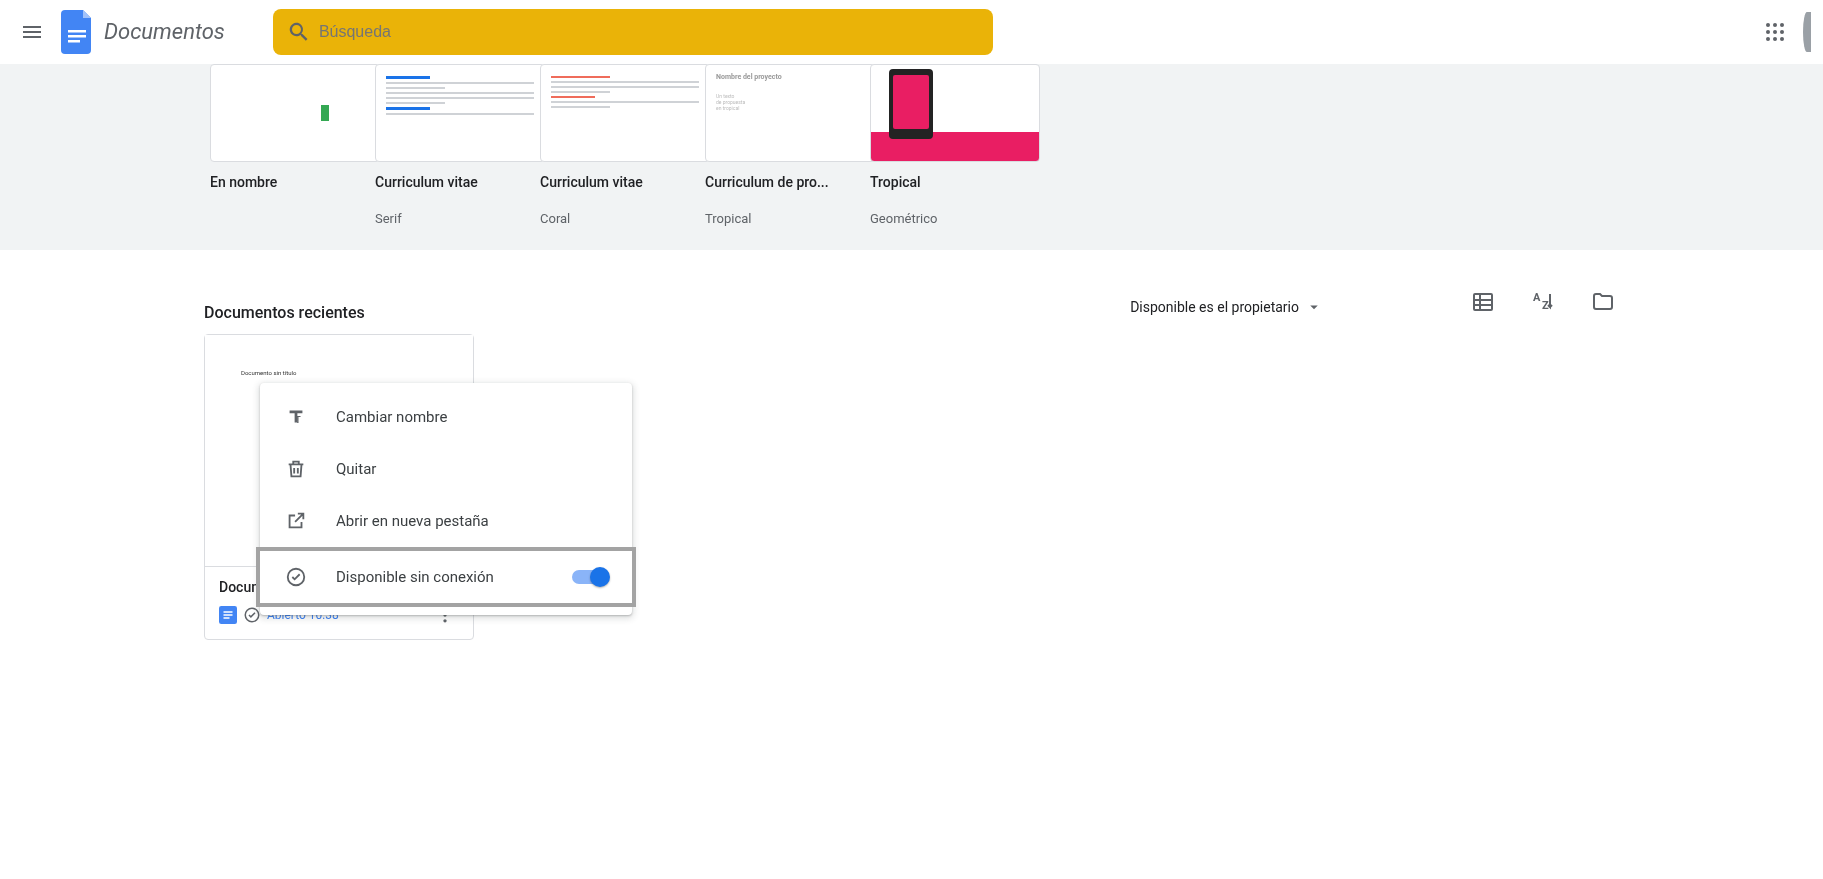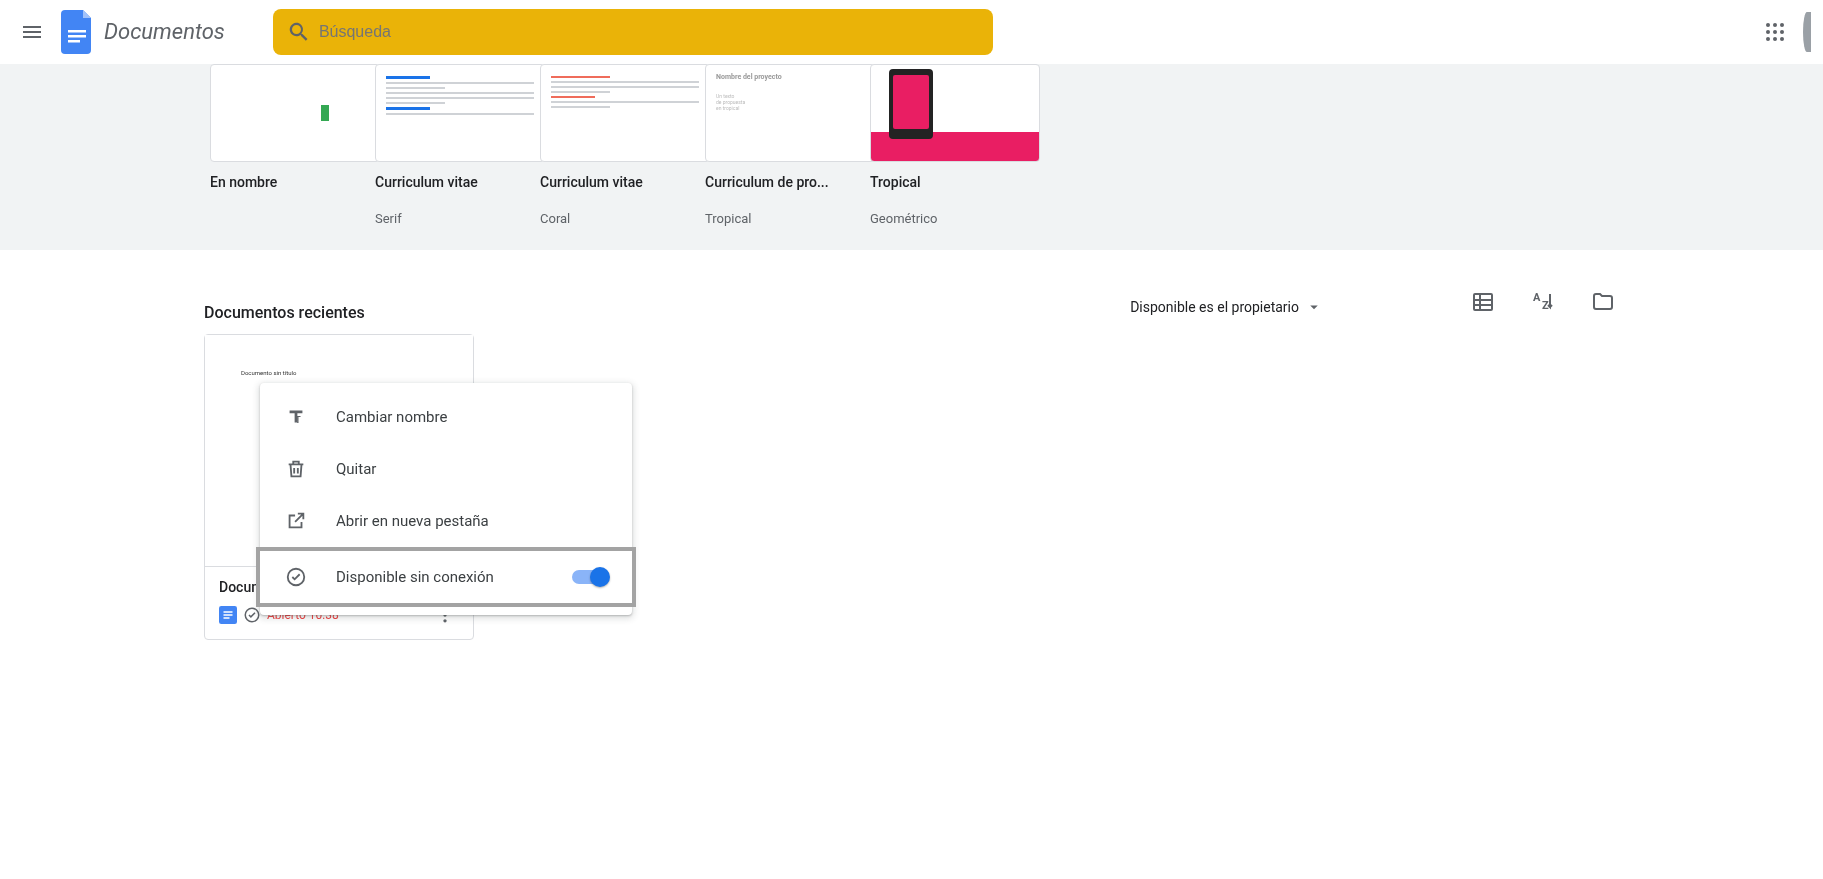--- a/index.html
+++ b/index.html
@@ -32,21 +32,21 @@
   .owner-filter { margin-left: auto; display: flex; align-items: center; gap: 6px; font-size: 14px; color: #202124; cursor: pointer; padding:6px 10px; border-radius:4px;}
   .view-actions { display: flex; align-items: center; gap: 20px; margin-left: 130px; }
   .icon-btn { width: 40px; height: 40px; display: flex; align-items: center; justify-content: center; cursor: pointer; color:#5f6368; }
   
   
   .doc-grid { padding-left: 204px; display:flex; }
   .doc-card { width: 270px; border: 1px solid #dadce0; border-radius: 4px; overflow: visible; position: relative; }
   .doc-thumb { height: 232px; background: #fff; border-bottom: 1px solid #dadce0; padding: 34px 36px; font-size: 6px; color:#333; }
   .doc-footer { padding: 12px 14px 10px 14px; }
   .doc-title { font-size: 14px; color: #202124; font-weight: 500; margin-bottom: 6px; }
-  .doc-meta { display: flex; align-items: center; gap: 6px; font-size: 12px; color: #ef4444; }
+  .doc-meta { display: flex; align-items: center; gap: 6px; font-size: 12px; color: #3b82f6; }
   .doc-meta .more { margin-left: auto; cursor:pointer; padding:4px;}
   
   
   .ctx-menu { position: absolute; top: 48px; left: 55px; width: 372px; background: #fff; border-radius: 4px; box-shadow: 0 2px 6px 2px rgba(60,64,67,.15), 0 1px 2px rgba(60,64,67,.3); padding: 8px 0; z-index: 50; }
   .ctx-item { display: flex; align-items: center; height: 52px; padding: 0 24px; gap: 28px; font-size: 15px; color: #3c4043; cursor: pointer; }
   .ctx-icon { width: 24px; height: 24px; display: flex; align-items: center; justify-content: center; color:#5f6368;}
   .ctx-highlight { border: 4px solid #a3a3a3; margin: 0 -4px; }
   .toggle { margin-left: auto; width: 36px; height: 14px; background: #8ab4f8; border-radius: 8px; position: relative; }
   .toggle-knob { position: absolute; right: -2px; top: -3px; width: 20px; height: 20px; border-radius: 50%; background: #1a73e8; box-shadow: 0 1px 2px rgba(0,0,0,.3); }
   

